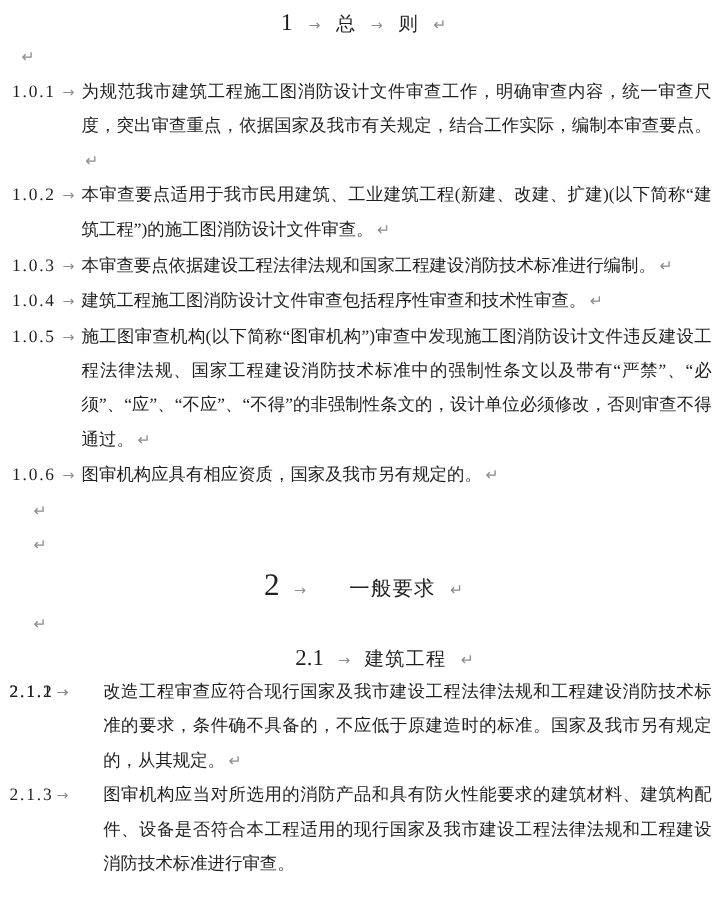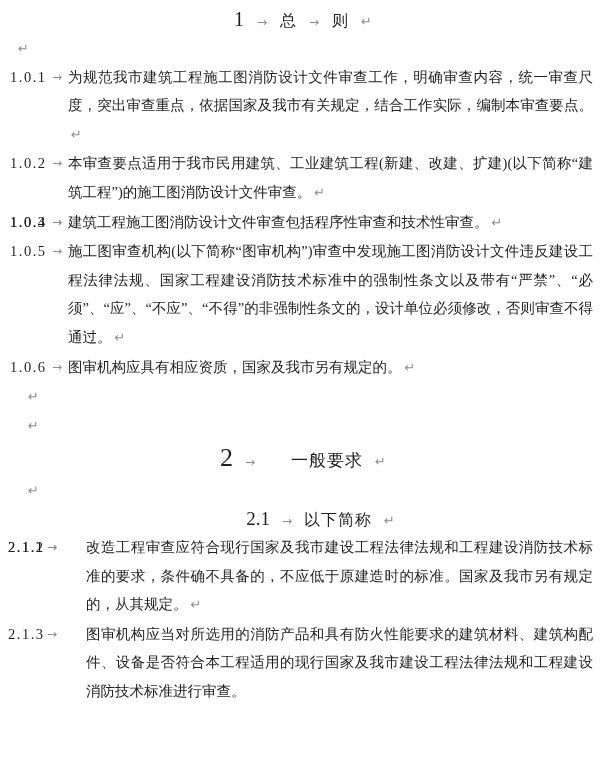--- a/index.html
+++ b/index.html
@@ -98,20 +98,21 @@
 
   <div class="item">
     <span class="num">1.0.2</span>
     <span class="tabmark-abs">→</span>
     <span class="itext"><span>本审查要点适用于我市民用建筑、工业建筑工程(新建、改建、扩建)(以下简称“建筑工程”)的施工图消防设计文件审查。</span><span class="mark pilcrow">↵</span></span>
   </div>
 
   <div class="item">
     <span class="num">1.0.3</span>
     <span class="tabmark-abs">→</span>
+    <span class="itext"><span>本审查要点依据建设工程法律法规和国家工程建设消防技术标准进行编制。</span><span class="mark pilcrow">↵</span></span>
   </div>
 
   <div class="item">
     <span class="num">1.0.4</span>
     <span class="tabmark-abs">→</span>
     <span class="itext"><span>建筑工程施工图消防设计文件审查包括程序性审查和技术性审查。</span><span class="mark pilcrow">↵</span></span>
   </div>
 
   <div class="item">
     <span class="num">1.0.5</span>
@@ -133,21 +134,21 @@
     <span class="mark tabmark">→</span>
     <span class="h-word">一般要求</span>
     <span class="mark pilcrow">↵</span>
   </div>
 
   <div class="empty-line ind28"><span class="mark pilcrow">↵</span></div>
 
   <div class="heading h-s21">
     <span class="h-num">2.1</span>
     <span class="mark tabmark">→</span>
-    <span class="h-word">以下简称</span>
+    <span class="h-word">建筑工程</span>
     <span class="mark pilcrow">↵</span>
   </div>
 
   <div class="item s21">
     <span class="num">2.1.1</span>
     <span class="tabmark-abs">→</span>
   </div>
 
   <div class="item s21">
     <span class="num">2.1.2</span>

